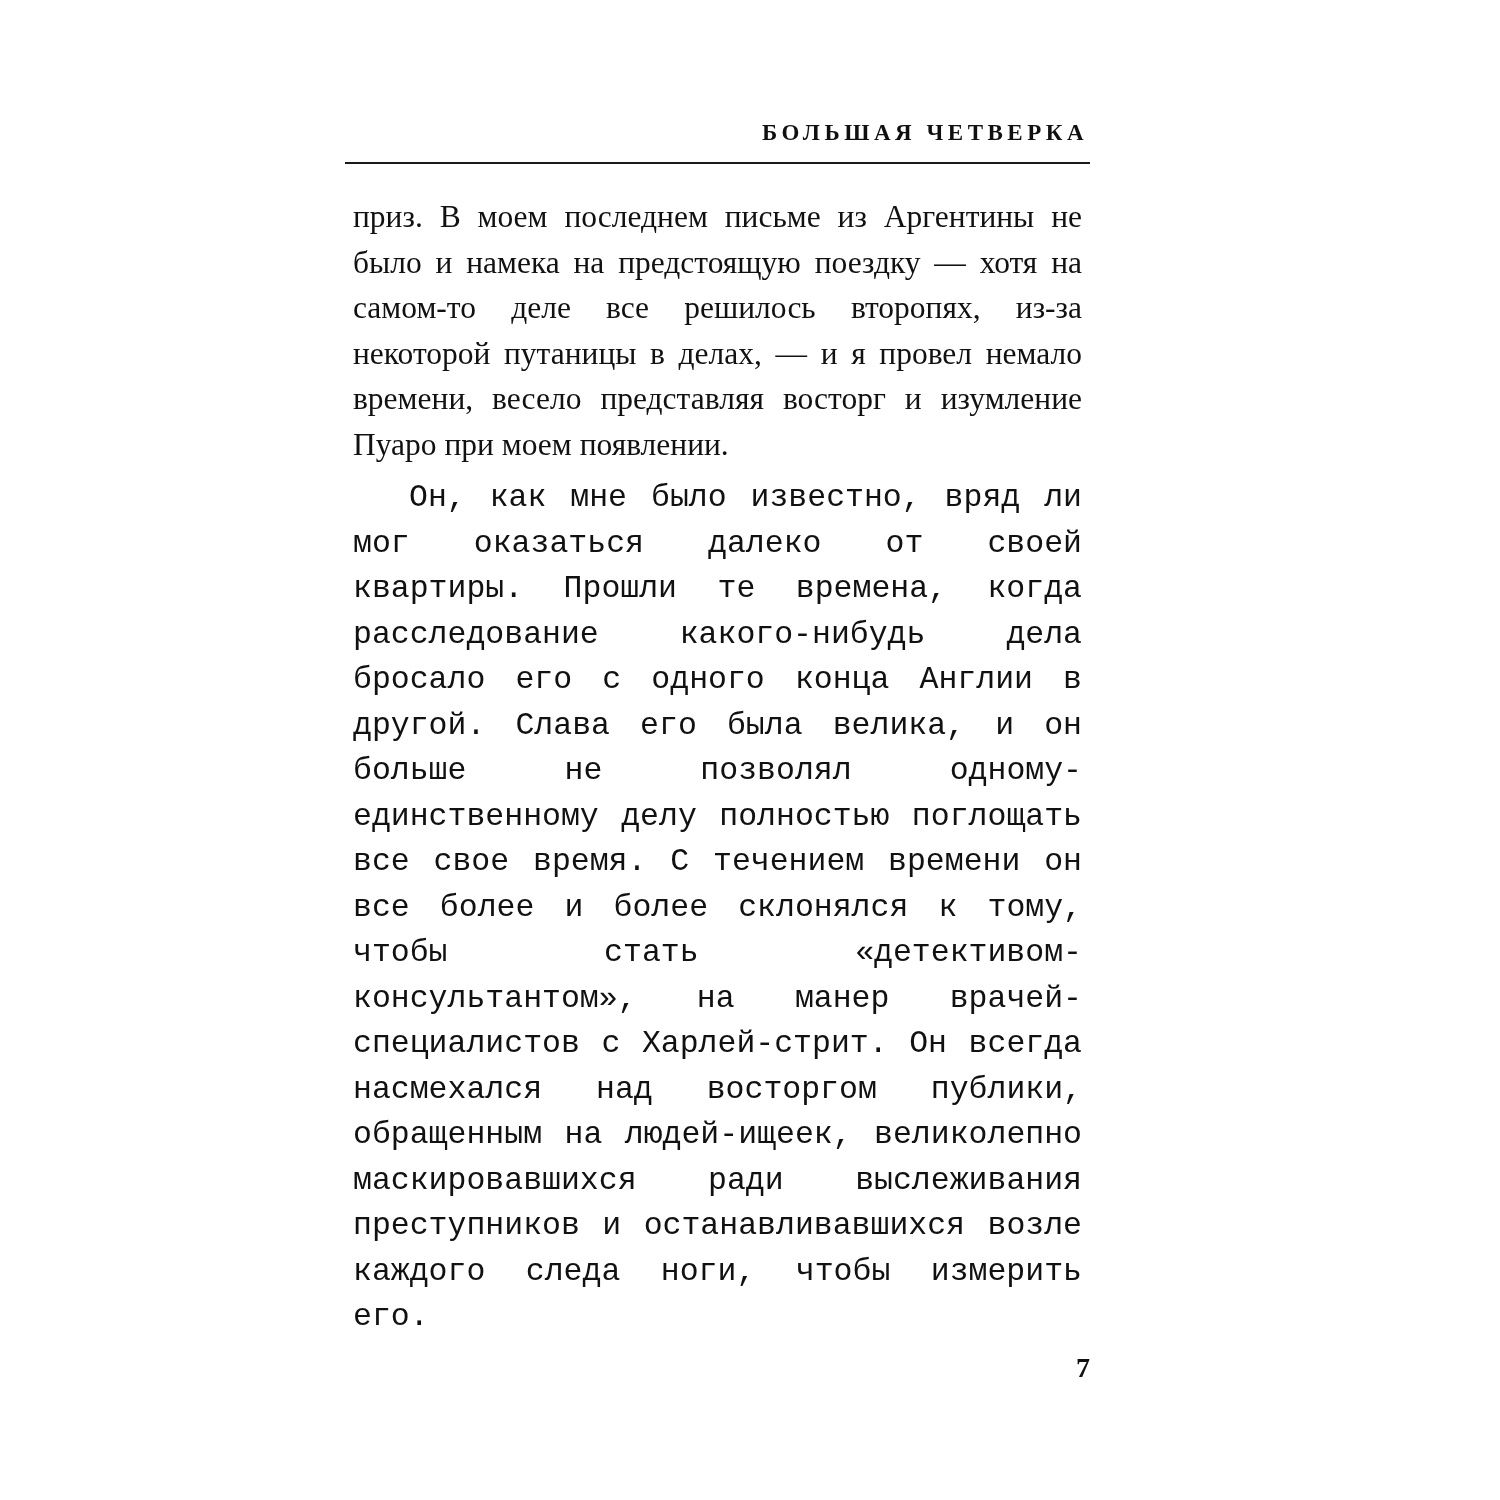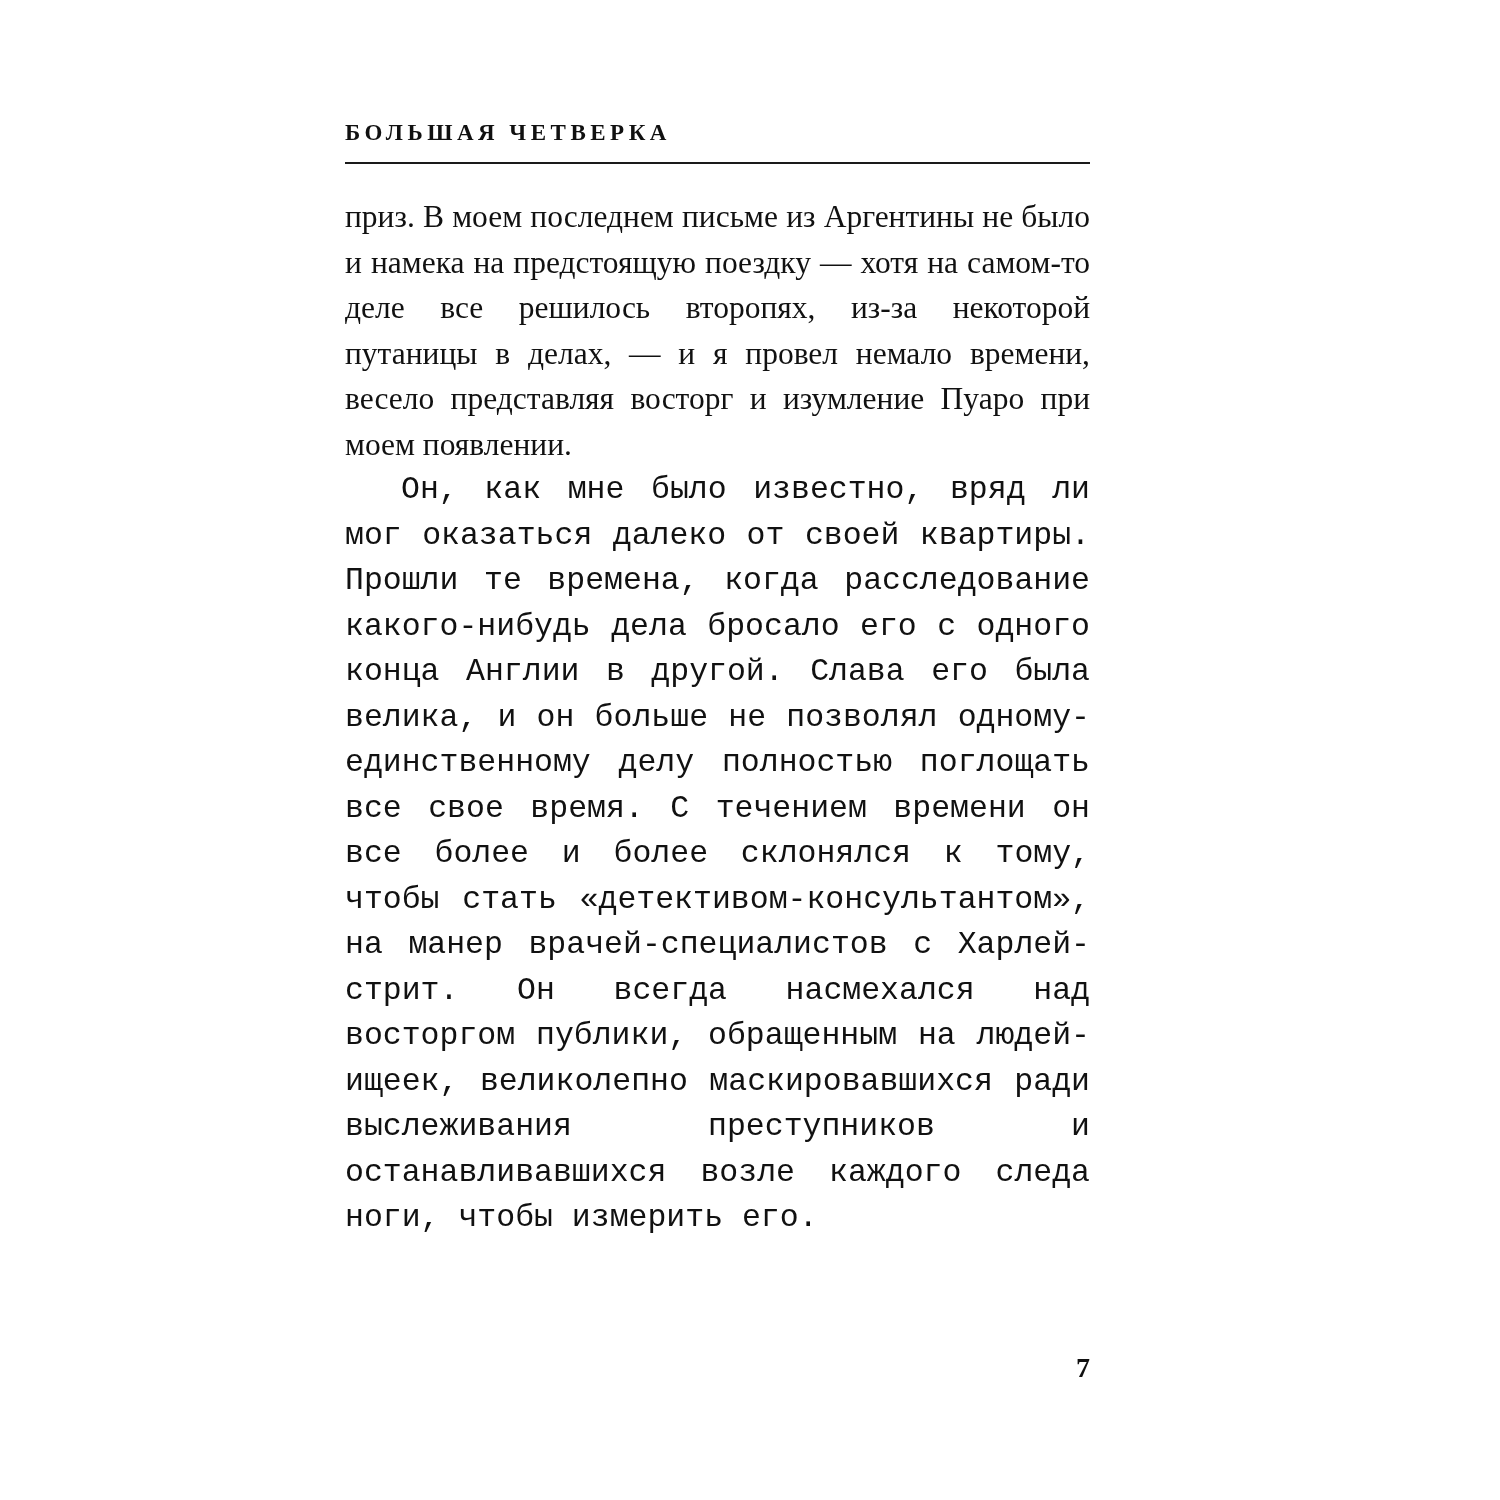--- a/index.html
+++ b/index.html
@@ -24,40 +24,40 @@
   }
 
   .page-inner {
     position: absolute;
     left: 345px;
     top: 120px;
     width: 745px;
   }
 
   .running-head {
-    text-align: left;
+    text-align: right;
     font-family: "Liberation Serif", serif;
     font-size: 23px;
     font-weight: bold;
     letter-spacing: 4.5px;
     text-transform: uppercase;
     color: #101010;
     padding-right: 2px;
     padding-bottom: 16px;
   }
 
   .head-rule {
     height: 2px;
     background: #1a1a1a;
     width: 100%;
     margin-bottom: 30px;
   }
 
   .body-text p {
-    margin: 0;
+    margin: 8px;
     font-size: 31.5px;
     line-height: 45.5px;
     text-align: justify;
     text-justify: inter-word;
     color: #111111;
     hyphens: manual;
   }
 
   .body-text p.indent {
     text-indent: 56px;

